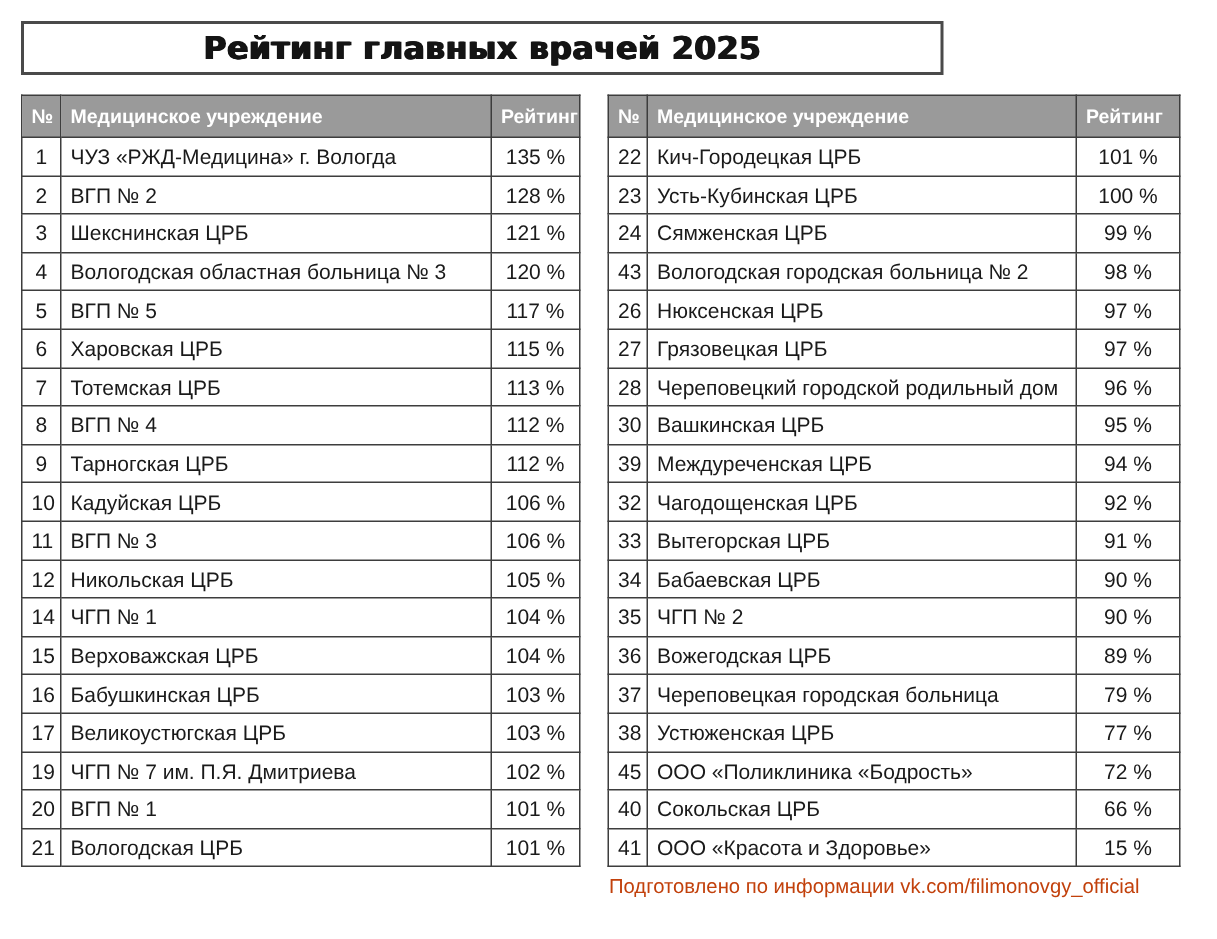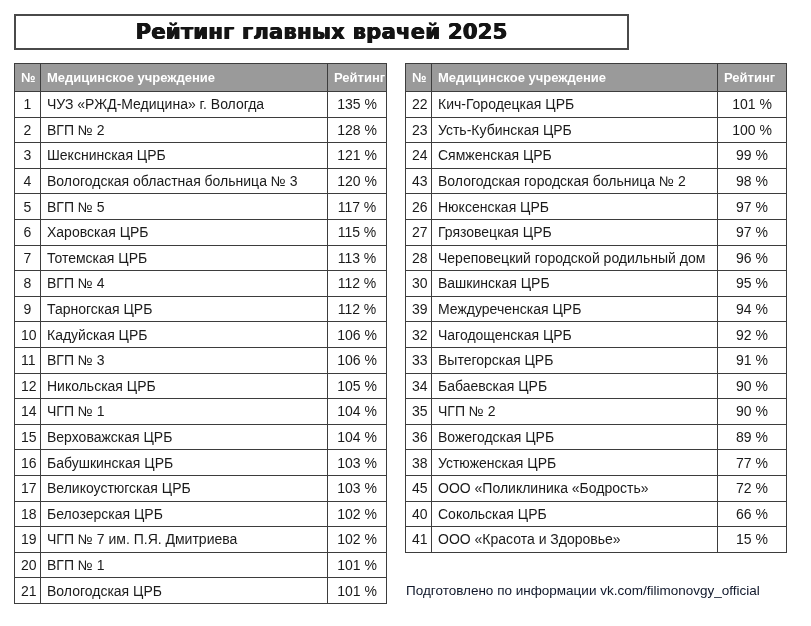--- a/index.html
+++ b/index.html
@@ -84,21 +84,21 @@
   .tbl-right .c-rating { width: 69px; }
 
   .tbl tbody td { color: #1a1a1a; }
 
   
   .footnote {
     position: absolute;
     left: 406px;
     top: 583px;
     font-size: 13.5px;
-    color: #0f172a;
+    color: #c2410c;
     white-space: nowrap;
   }
 </style>
 </head>
 <body>
 
 <div id="page">
 
   <div class="title-box">
     <span class="title-text">Рейтинг главных врачей 2025</span>
@@ -187,25 +187,20 @@
           <td class="c-rank">16</td>
           <td class="c-name">Бабушкинская ЦРБ</td>
           <td class="c-rating">103 %</td>
         </tr>
         <tr>
           <td class="c-rank">17</td>
           <td class="c-name">Великоустюгская ЦРБ</td>
           <td class="c-rating">103 %</td>
         </tr>
         <tr>
-          <td class="c-rank">18</td>
-          <td class="c-name">Белозерская ЦРБ</td>
-          <td class="c-rating">102 %</td>
-        </tr>
-        <tr>
           <td class="c-rank">19</td>
           <td class="c-name">ЧГП № 7 им. П.Я. Дмитриева</td>
           <td class="c-rating">102 %</td>
         </tr>
         <tr>
           <td class="c-rank">20</td>
           <td class="c-name">ВГП № 1</td>
           <td class="c-rating">101 %</td>
         </tr>
         <tr>
@@ -289,20 +284,25 @@
           <td class="c-rank">35</td>
           <td class="c-name">ЧГП № 2</td>
           <td class="c-rating">90 %</td>
         </tr>
         <tr>
           <td class="c-rank">36</td>
           <td class="c-name">Вожегодская ЦРБ</td>
           <td class="c-rating">89 %</td>
         </tr>
         <tr>
+          <td class="c-rank">37</td>
+          <td class="c-name">Череповецкая городская больница</td>
+          <td class="c-rating">79 %</td>
+        </tr>
+        <tr>
           <td class="c-rank">38</td>
           <td class="c-name">Устюженская ЦРБ</td>
           <td class="c-rating">77 %</td>
         </tr>
         <tr>
           <td class="c-rank">45</td>
           <td class="c-name">ООО «Поликлиника «Бодрость»</td>
           <td class="c-rating">72 %</td>
         </tr>
         <tr>

